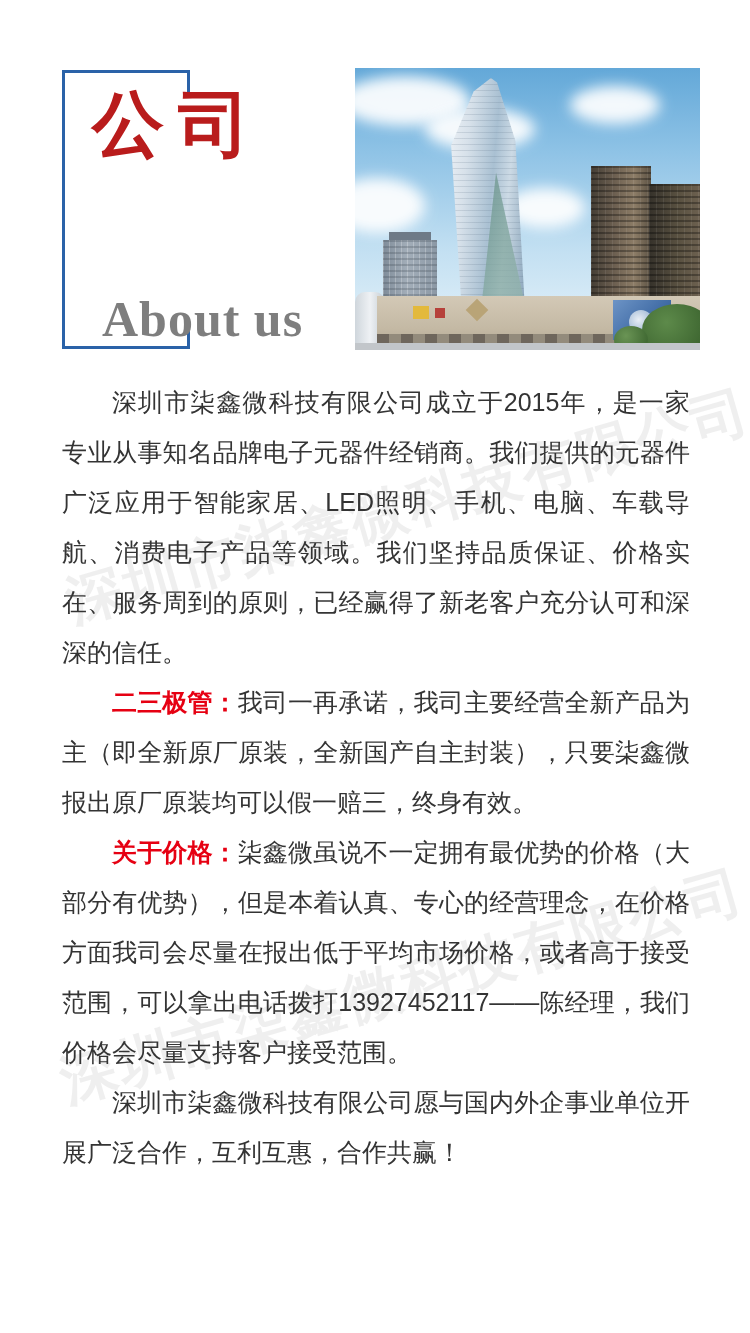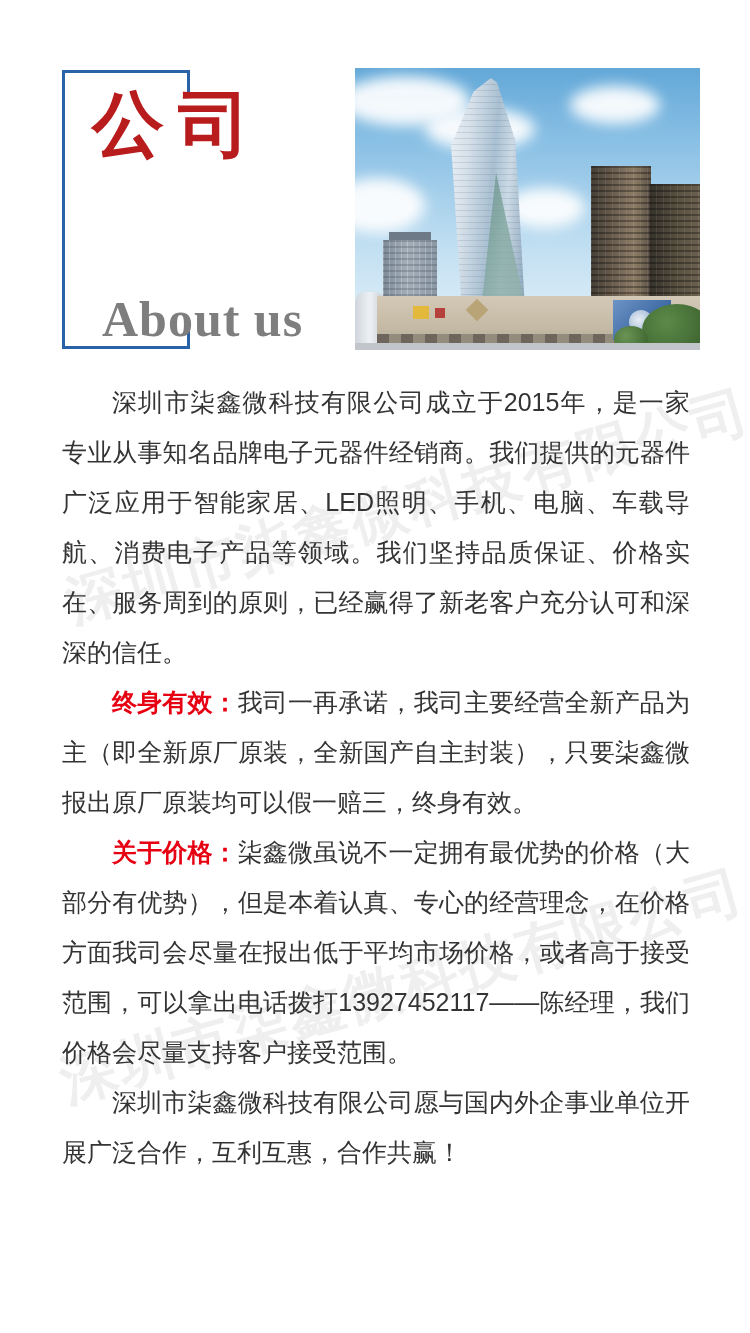--- a/index.html
+++ b/index.html
@@ -185,18 +185,18 @@
     </div>
     <div class="sign-yellow"></div>
     <div class="sign-red"></div>
     <div class="tree1"></div>
     <div class="tree2"></div>
     <div class="street"></div>
   </div>
 
   <div class="copy">
     <p><span class="lead"></span><span>深圳市柒鑫微科技有限公司成立于2015年，是一家专业从事知名品牌电子元器件经销商。我们提供的元器件广泛应用于智能家居、LED照明、手机、电脑、车载导航、消费电子产品等领域。我们坚持品质保证、价格实在、服务周到的原则，已经赢得了新老客户充分认可和深深的信任。</span></p>
-    <p><span class="lead">终身有效：</span><span>我司一再承诺，我司主要经营全新产品为主（即全新原厂原装，全新国产自主封装），只要柒鑫微报出原厂原装均可以假一赔三，终身有效。</span></p>
+    <p><span class="lead">二三极管：</span><span>我司一再承诺，我司主要经营全新产品为主（即全新原厂原装，全新国产自主封装），只要柒鑫微报出原厂原装均可以假一赔三，终身有效。</span></p>
     <p><span class="lead">关于价格：</span><span>柒鑫微虽说不一定拥有最优势的价格（大部分有优势），但是本着认真、专心的经营理念，在价格方面我司会尽量在报出低于平均市场价格，或者高于接受范围，可以拿出电话拨打13927452117——陈经理，我们价格会尽量支持客户接受范围。</span></p>
     <p><span class="lead"></span><span>深圳市柒鑫微科技有限公司愿与国内外企事业单位开展广泛合作，互利互惠，合作共赢！</span></p>
   </div>
 
 </div>
 
 </body></html>

